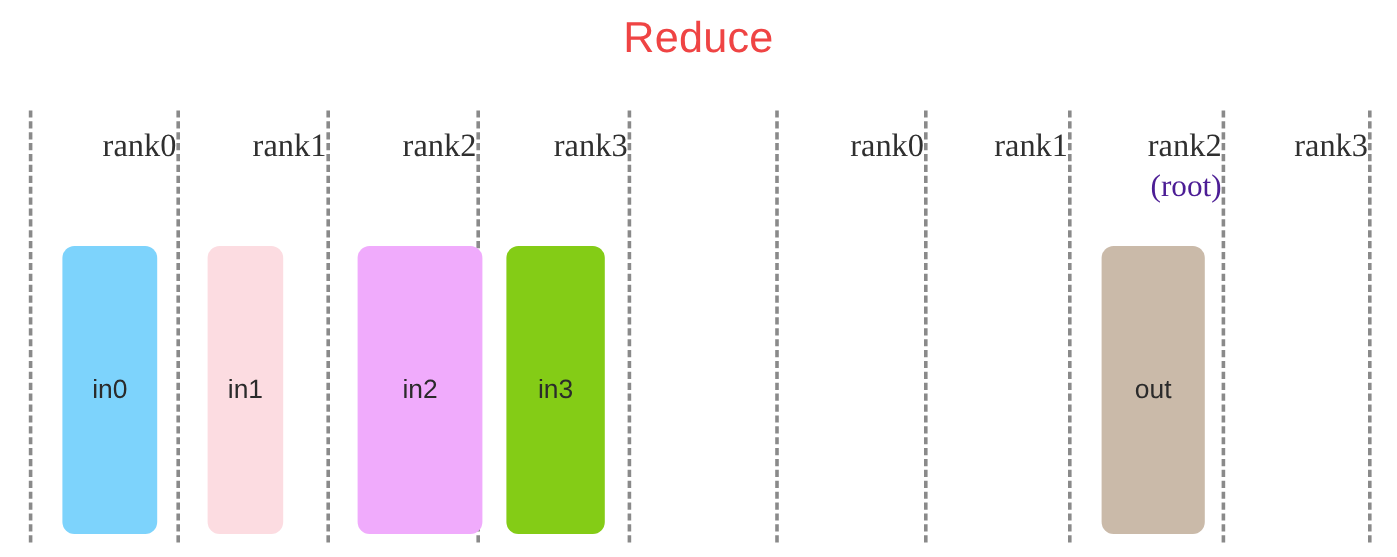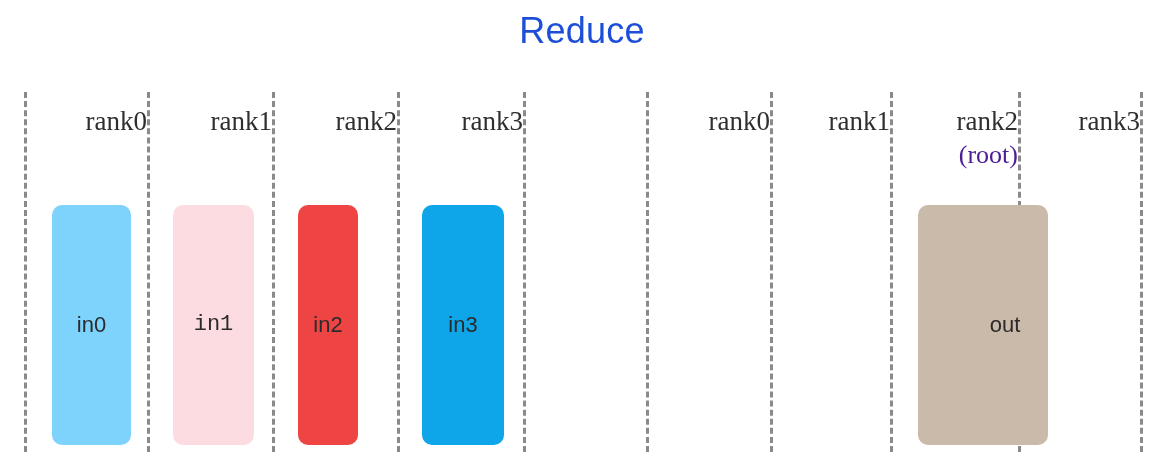--- a/index.html
+++ b/index.html
@@ -22,21 +22,21 @@
 
   
   .title {
     position: absolute;
     top: 9px;
     left: 0;
     width: 1164px;
     text-align: center;
     font-size: 36px;
     line-height: 44px;
-    color: #1d4ed8;
+    color: #ef4444;
     letter-spacing: 0.2px;
     white-space: nowrap;
   }
 
   
   .divider {
     position: absolute;
     top: 92px;
     width: 0px;
     height: 360px;
@@ -97,27 +97,27 @@
     <div class="divider" style="left:523px;"></div>
 
     <div class="rank-label" style="left:24px;width:123px;">rank0</div>
     <div class="rank-label" style="left:147px;width:125px;">rank1</div>
     <div class="rank-label" style="left:272px;width:125px;">rank2</div>
     <div class="rank-label" style="left:397px;width:126px;">rank3</div>
 
     <div class="buffer" style="left:52px;width:79px;background:#7dd3fc;">
       <span class="buf-label">in0</span>
     </div>
-    <div class="buffer" style="left:173px;width:81px;background:#fcdce1;font-family:Liberation Mono, monospace;">
+    <div class="buffer" style="left:173px;width:63px;background:#fcdce1;">
       <span class="buf-label">in1</span>
     </div>
-    <div class="buffer" style="left:298px;width:60px;background:#ef4444;">
+    <div class="buffer" style="left:298px;width:104px;background:#f0abfc;">
       <span class="buf-label">in2</span>
     </div>
-    <div class="buffer" style="left:422px;width:82px;background:#0ea5e9;">
+    <div class="buffer" style="left:422px;width:82px;background:#84cc16;">
       <span class="buf-label">in3</span>
     </div>
 
   </div>
 
   <div>
 
     <div class="divider" style="left:646px;"></div>
     <div class="divider" style="left:770px;"></div>
     <div class="divider" style="left:890px;"></div>
@@ -127,19 +127,19 @@
     <div class="rank-label" style="left:646px;width:124px;">rank0</div>
     <div class="rank-label" style="left:770px;width:120px;">rank1</div>
 
     <div class="rank-label" style="left:890px;width:128px;">
       <span>rank2</span>
       <span class="root-tag">(root)</span>
     </div>
 
     <div class="rank-label" style="left:1018px;width:122px;">rank3</div>
 
-    <div class="buffer dark" style="left:918px;width:86px;background:#cabaa9;padding-left:44px;">
+    <div class="buffer dark" style="left:918px;width:86px;background:#cabaa9;">
       <span class="buf-label">out</span>
     </div>
 
   </div>
 
 </div>
 
 </body></html>

